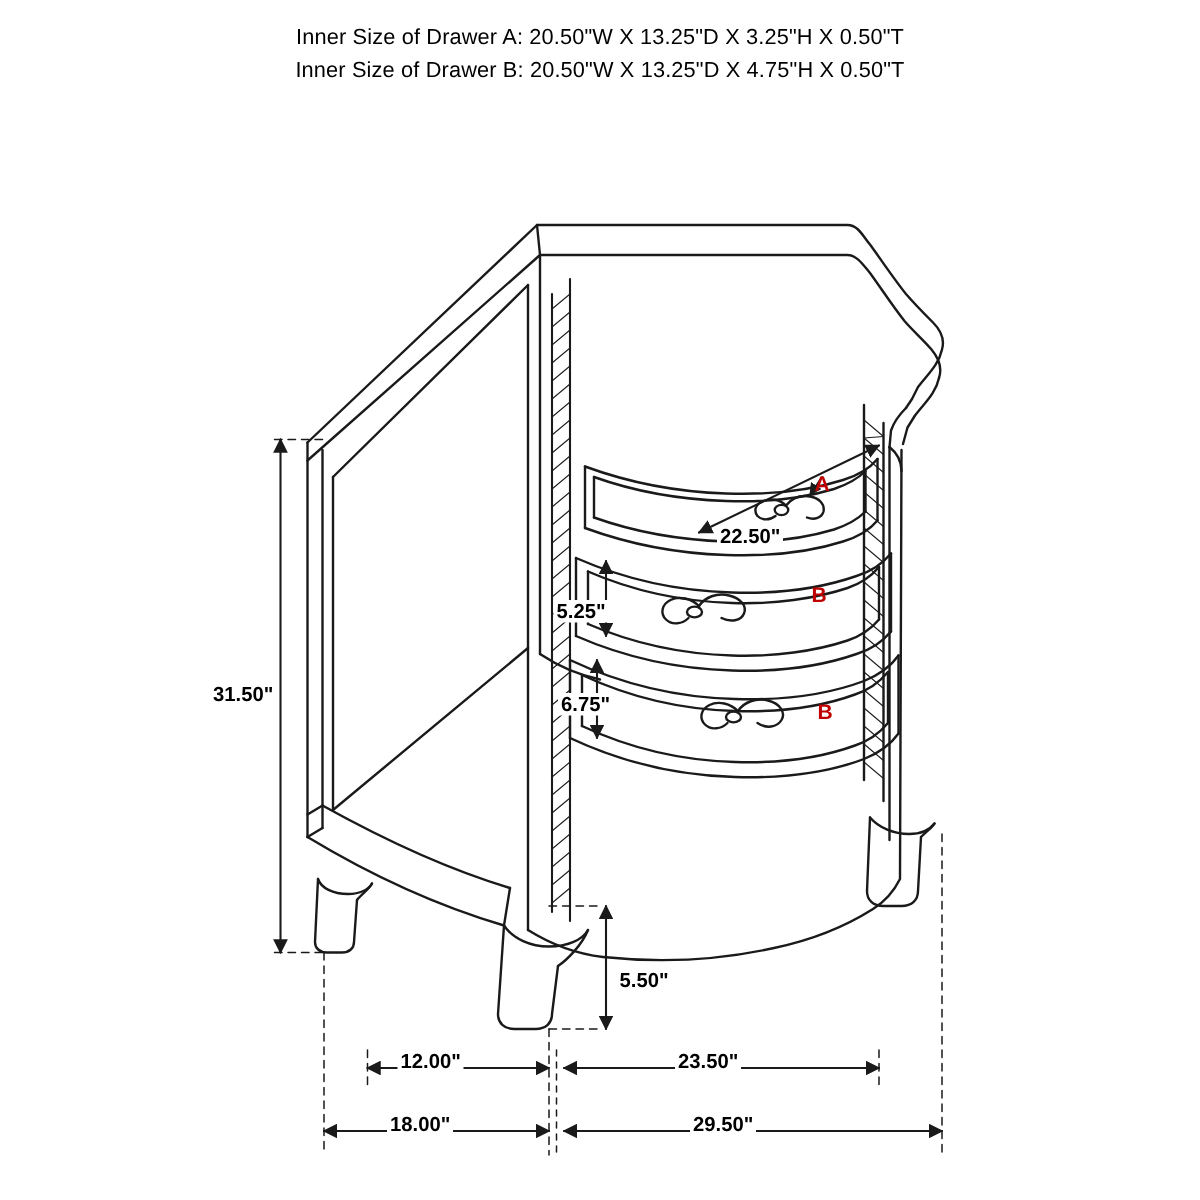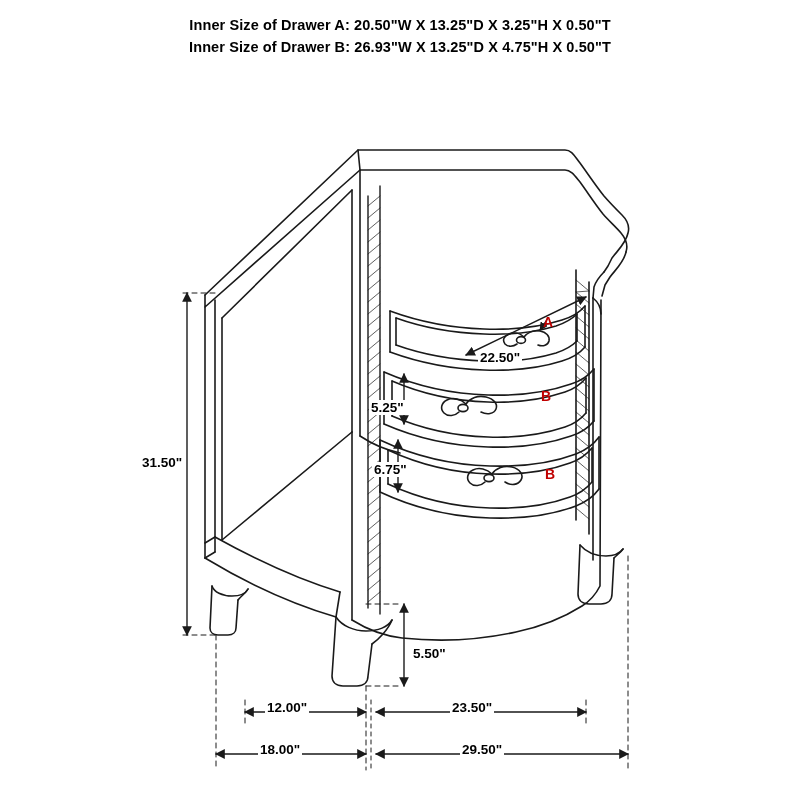--- a/index.html
+++ b/index.html
@@ -22,21 +22,21 @@
   }
   .header-block {
     position: absolute;
     left: 0;
     top: 14px;
     width: 800px;
     text-align: center;
   }
   .header-line {
     font-size: 14.5px;
-    font-weight: bold;
+    font-weight: normal;
     line-height: 1.55;
     letter-spacing: 0.1px;
     white-space: nowrap;
   }
   svg.diagram {
     position: absolute;
     left: 0;
     top: 0;
     width: 800px;
     height: 800px;
@@ -57,21 +57,21 @@
     white-space: nowrap;
   }
 </style>
 </head>
 <body>
 
 <div id="stage">
 
   <div class="header-block">
     <div class="header-line">Inner Size of Drawer A: 20.50"W X 13.25"D X 3.25"H X 0.50"T</div>
-    <div class="header-line">Inner Size of Drawer B: 26.93"W X 13.25"D X 4.75"H X 0.50"T</div>
+    <div class="header-line">Inner Size of Drawer B: 20.50"W X 13.25"D X 4.75"H X 0.50"T</div>
   </div>
 
   <svg class="diagram" viewBox="0 0 800 800">
     <g fill="none" stroke="#1a1a1a" stroke-width="1.6" stroke-linejoin="round" stroke-linecap="round">
 
       <g>
         <path d="M205,295 L358,150 L565,150
                  C572,150 575,157 580,163
                  C588,174 596,186 604,196
                  C610,203 616,209 622,215

